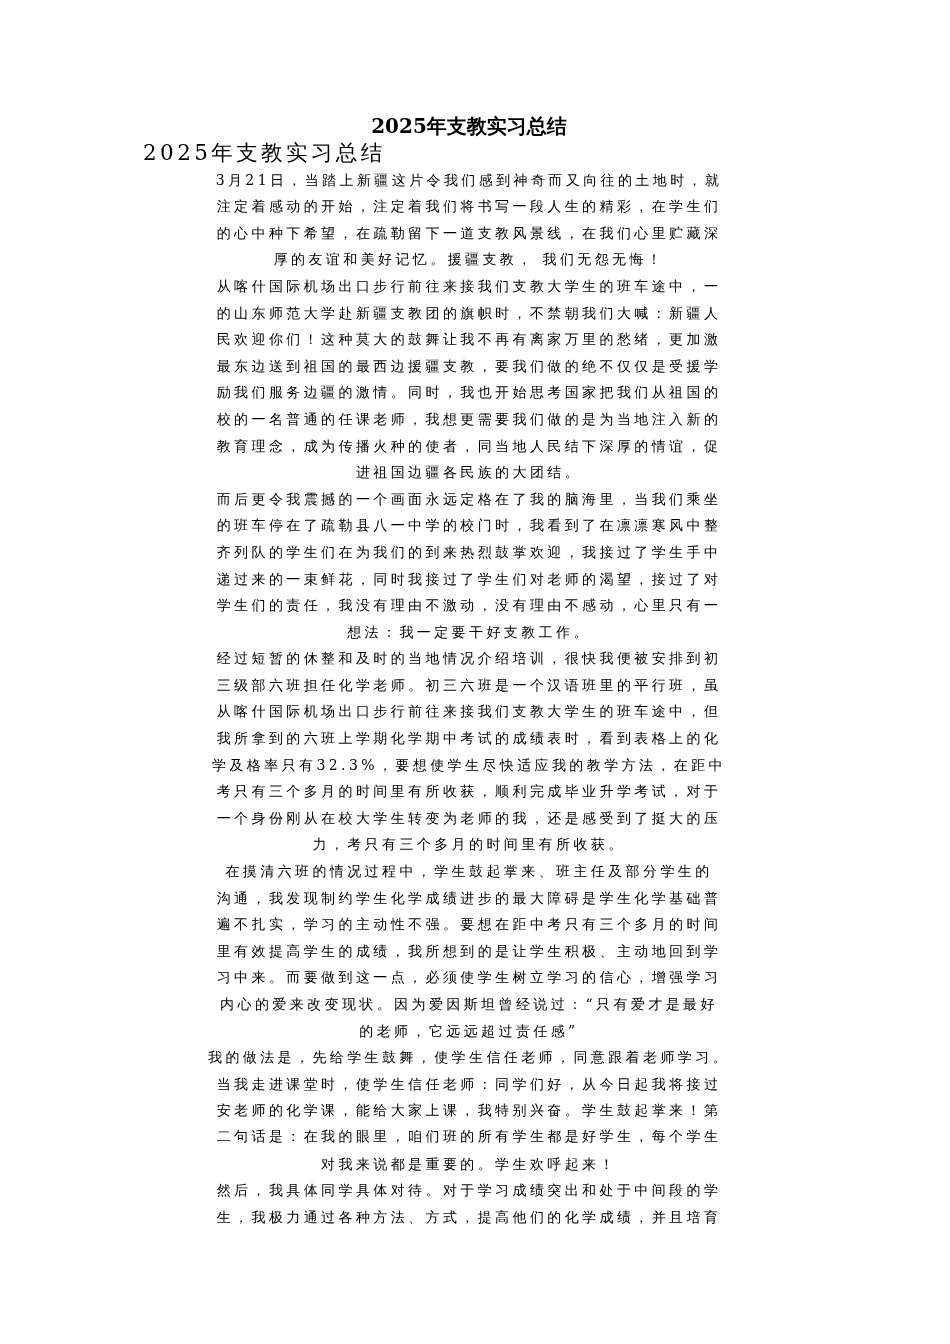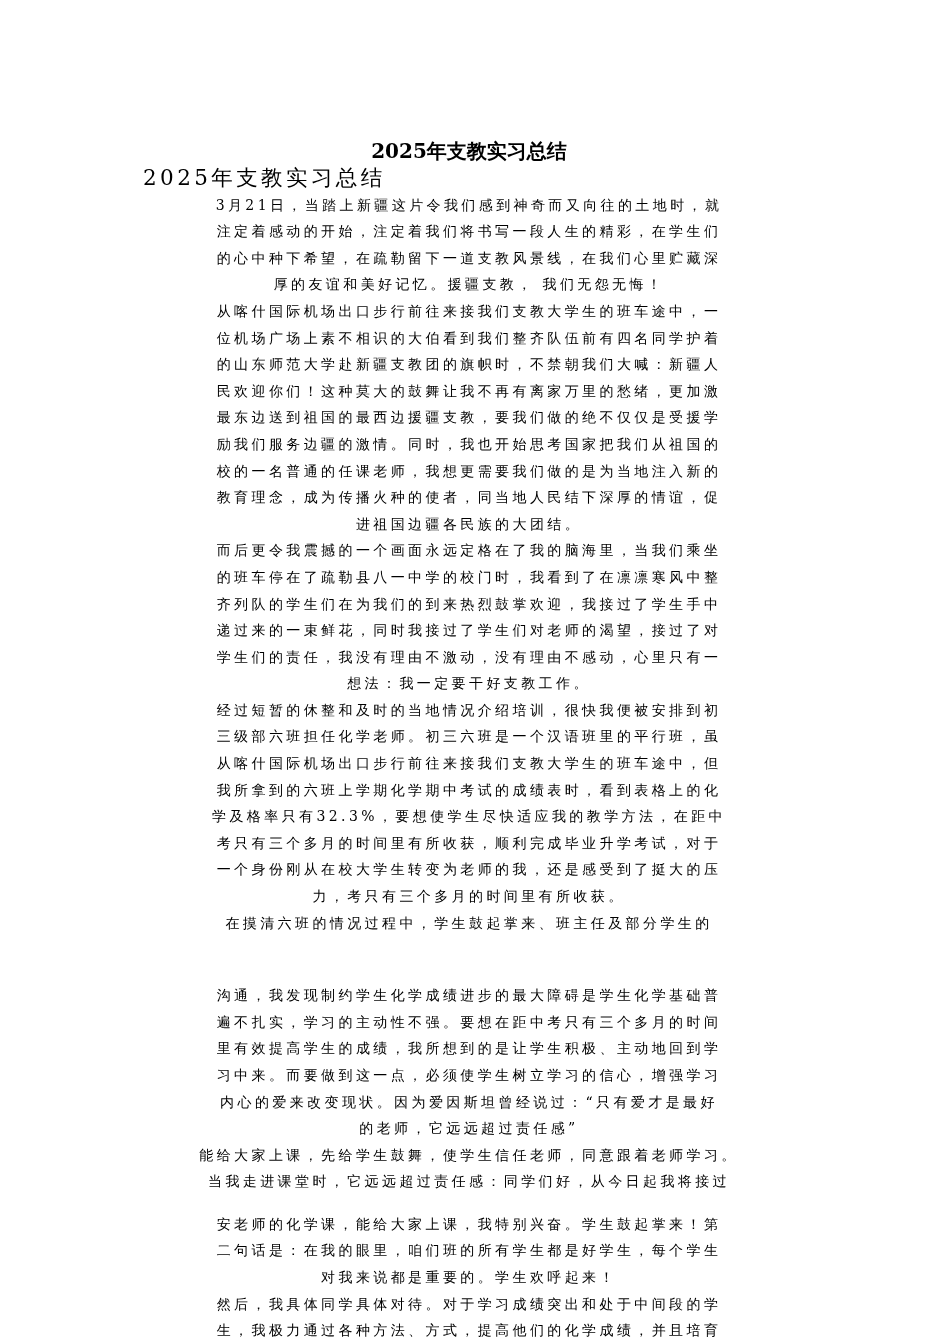--- a/index.html
+++ b/index.html
@@ -11,21 +11,21 @@
     width: 950px;
     height: 1344px;
     position: relative;
     overflow: hidden;
     font-family: "DejaVu Serif", "Liberation Serif", serif;
     color: #000000;
   }
   .page {
     position: absolute;
     left: 143px;
-    top: 137px;
+    top: 112px;
     width: 652px;
   }
   .doc-title {
     text-align: center;
     font-weight: bold;
     font-size: 20px;
     line-height: 28px;
     height: 28px;
     margin: 0 0 0 0;
     letter-spacing: 0px;
@@ -53,21 +53,20 @@
 
 <div class="page">
   <div class="doc-title">2025年支教实习总结</div>
   <div class="subtitle-line">2025年支教实习总结</div>
   <div class="body-text" id="body-lines">
       <p style="white-space: nowrap;">3月21日，当踏上新疆这片令我们感到神奇而又向往的土地时，就</p>
       <p style="white-space: nowrap;">注定着感动的开始，注定着我们将书写一段人生的精彩，在学生们</p>
       <p style="white-space: nowrap;">的心中种下希望，在疏勒留下一道支教风景线，在我们心里贮藏深</p>
       <p style="white-space: nowrap;">厚的友谊和美好记忆。援疆支教， 我们无怨无悔！</p>
       <p style="white-space: nowrap;">从喀什国际机场出口步行前往来接我们支教大学生的班车途中，一</p>
-      <p style="white-space: nowrap;">位机场广场上素不相识的大伯看到我们整齐队伍前有四名同学护着</p>
       <p style="white-space: nowrap;">的山东师范大学赴新疆支教团的旗帜时，不禁朝我们大喊：新疆人</p>
       <p style="white-space: nowrap;">民欢迎你们！这种莫大的鼓舞让我不再有离家万里的愁绪，更加激</p>
       <p style="white-space: nowrap;">最东边送到祖国的最西边援疆支教，要我们做的绝不仅仅是受援学</p>
       <p style="white-space: nowrap;">励我们服务边疆的激情。同时，我也开始思考国家把我们从祖国的</p>
       <p style="white-space: nowrap;">校的一名普通的任课老师，我想更需要我们做的是为当地注入新的</p>
       <p style="white-space: nowrap;">教育理念，成为传播火种的使者，同当地人民结下深厚的情谊，促</p>
       <p style="white-space: nowrap;">进祖国边疆各民族的大团结。</p>
       <p style="white-space: nowrap;">而后更令我震撼的一个画面永远定格在了我的脑海里，当我们乘坐</p>
       <p style="white-space: nowrap;">的班车停在了疏勒县八一中学的校门时，我看到了在凛凛寒风中整</p>
       <p style="white-space: nowrap;">齐列队的学生们在为我们的到来热烈鼓掌欢迎，我接过了学生手中</p>
@@ -76,27 +75,27 @@
       <p style="white-space: nowrap;">想法：我一定要干好支教工作。</p>
       <p style="white-space: nowrap;">经过短暂的休整和及时的当地情况介绍培训，很快我便被安排到初</p>
       <p style="white-space: nowrap;">三级部六班担任化学老师。初三六班是一个汉语班里的平行班，虽</p>
       <p style="white-space: nowrap;">从喀什国际机场出口步行前往来接我们支教大学生的班车途中，但</p>
       <p style="white-space: nowrap;">我所拿到的六班上学期化学期中考试的成绩表时，看到表格上的化</p>
       <p style="white-space: nowrap;">学及格率只有32.3%，要想使学生尽快适应我的教学方法，在距中</p>
       <p style="white-space: nowrap;">考只有三个多月的时间里有所收获，顺利完成毕业升学考试，对于</p>
       <p style="white-space: nowrap;">一个身份刚从在校大学生转变为老师的我，还是感受到了挺大的压</p>
       <p style="white-space: nowrap;">力，考只有三个多月的时间里有所收获。</p>
       <p style="white-space: nowrap;">在摸清六班的情况过程中，学生鼓起掌来、班主任及部分学生的</p>
-      <p style="white-space: nowrap; margin-top: 46px;">沟通，我发现制约学生化学成绩进步的最大障碍是学生化学基础普</p>
+      <p style="white-space: nowrap;">沟通，我发现制约学生化学成绩进步的最大障碍是学生化学基础普</p>
       <p style="white-space: nowrap;">遍不扎实，学习的主动性不强。要想在距中考只有三个多月的时间</p>
       <p style="white-space: nowrap;">里有效提高学生的成绩，我所想到的是让学生积极、主动地回到学</p>
       <p style="white-space: nowrap;">习中来。而要做到这一点，必须使学生树立学习的信心，增强学习</p>
       <p style="white-space: nowrap;">内心的爱来改变现状。因为爱因斯坦曾经说过：“只有爱才是最好</p>
       <p style="white-space: nowrap;">的老师，它远远超过责任感”</p>
-      <p style="white-space: nowrap;">能给大家上课，先给学生鼓舞，使学生信任老师，同意跟着老师学习。</p>
-      <p style="white-space: nowrap;">当我走进课堂时，它远远超过责任感：同学们好，从今日起我将接过</p>
-      <p style="white-space: nowrap; margin-top: 16px;">安老师的化学课，能给大家上课，我特别兴奋。学生鼓起掌来！第</p>
+      <p style="white-space: nowrap;">我的做法是，先给学生鼓舞，使学生信任老师，同意跟着老师学习。</p>
+      <p style="white-space: nowrap;">当我走进课堂时，使学生信任老师：同学们好，从今日起我将接过</p>
+      <p style="white-space: nowrap;">安老师的化学课，能给大家上课，我特别兴奋。学生鼓起掌来！第</p>
       <p style="white-space: nowrap; font-family: Liberation Serif, serif;">二句话是：在我的眼里，咱们班的所有学生都是好学生，每个学生</p>
       <p style="white-space: nowrap;">对我来说都是重要的。学生欢呼起来！</p>
       <p style="white-space: nowrap;">然后，我具体同学具体对待。对于学习成绩突出和处于中间段的学</p>
       <p style="white-space: nowrap;">生，我极力通过各种方法、方式，提高他们的化学成绩，并且培育</p>
     </div>
 </div>
 
 </body></html>

